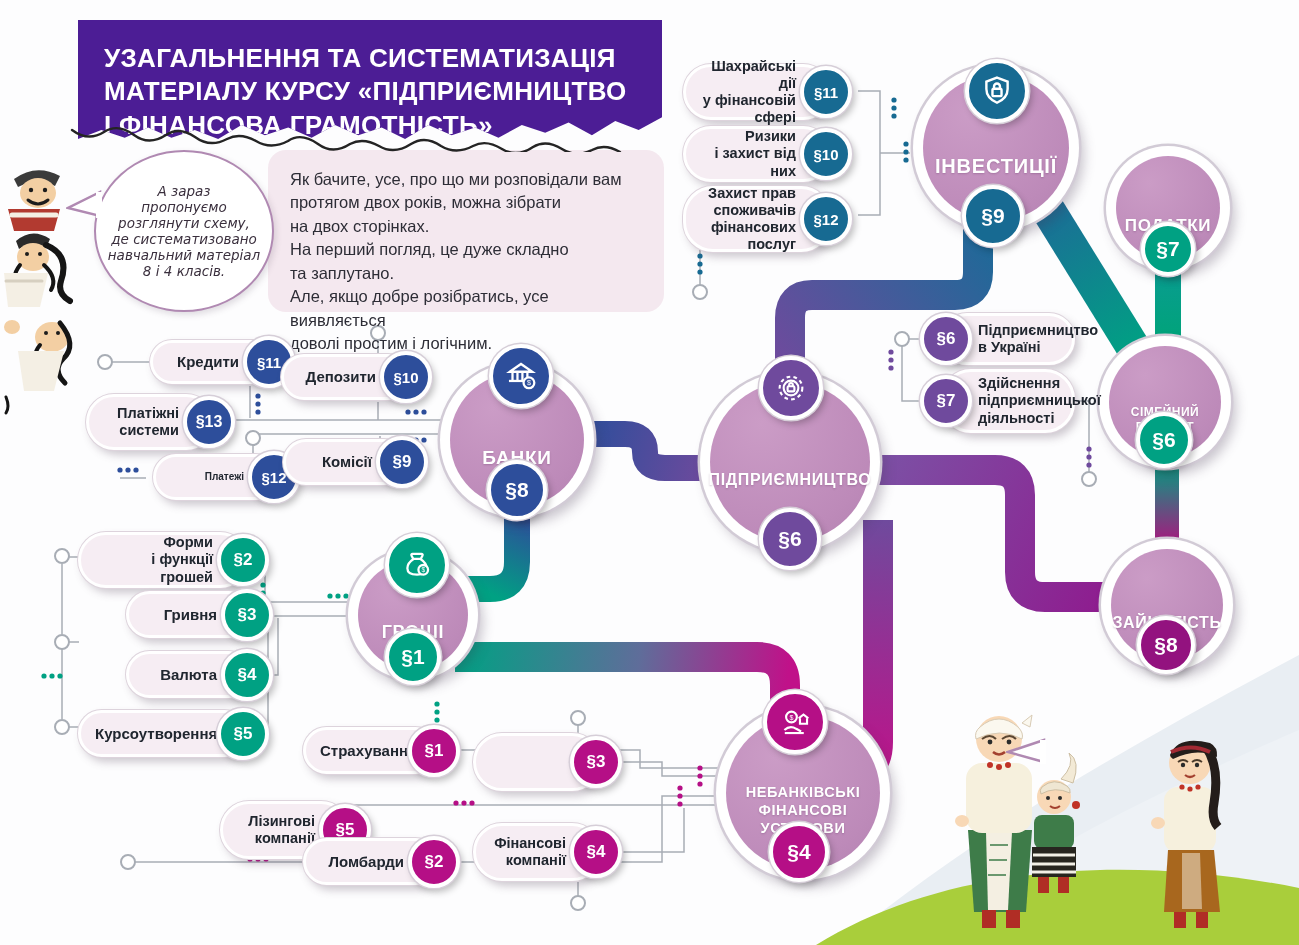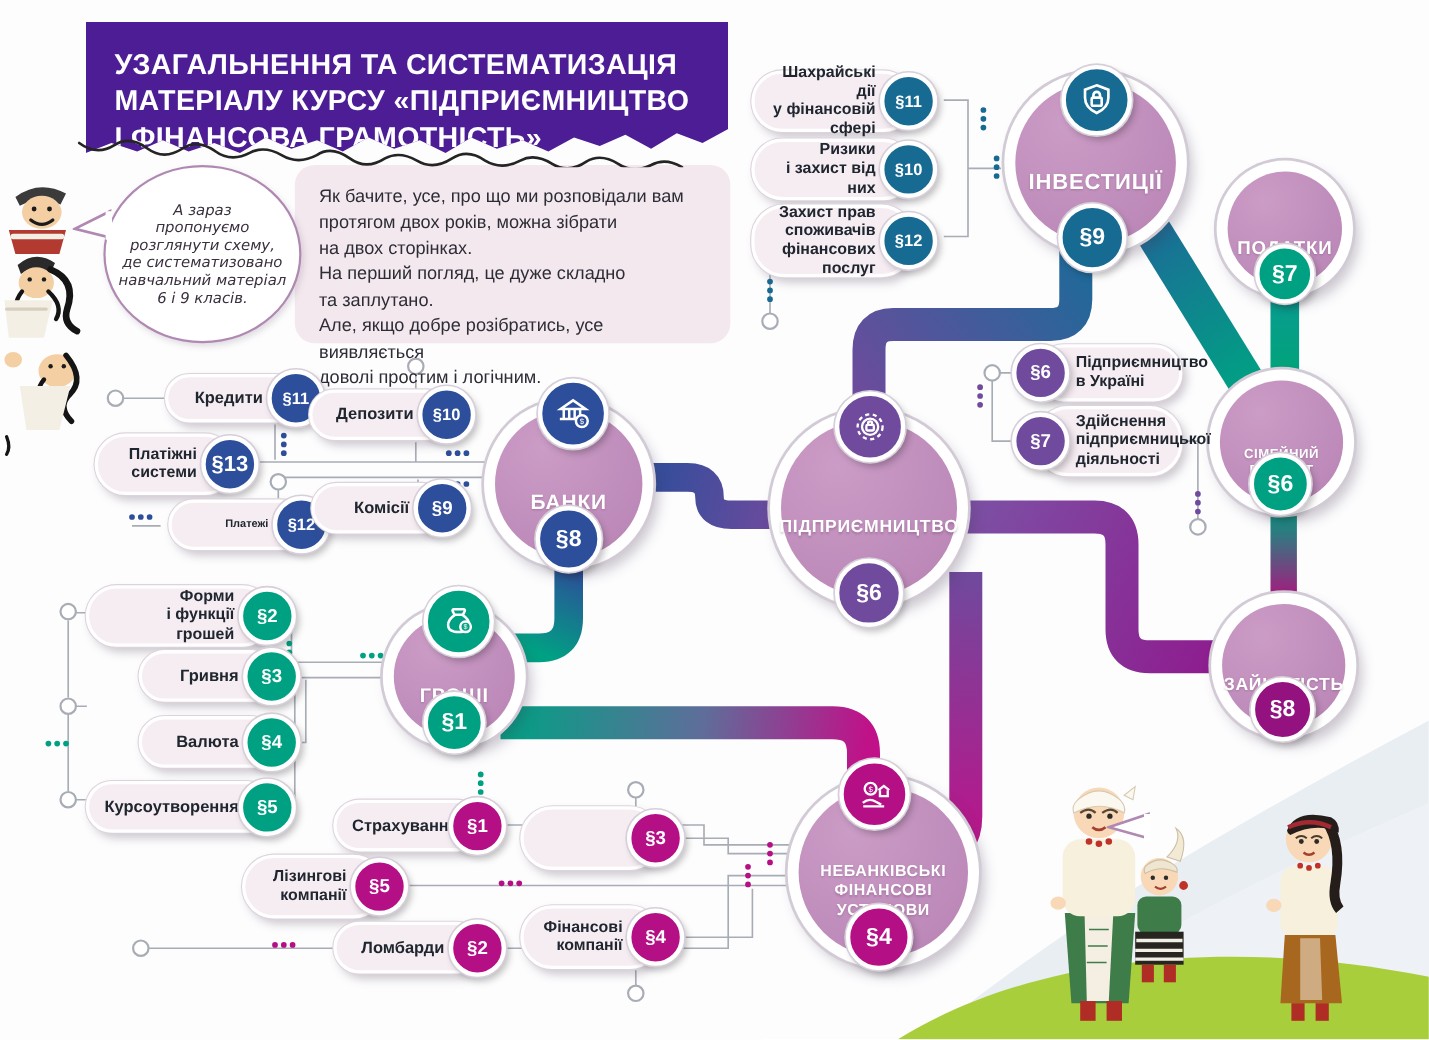--- a/index.html
+++ b/index.html
@@ -156,21 +156,21 @@
       <path d="M6 252 q4 10 0 16" stroke="#151515" stroke-width="3" fill="none"></path>
     </g>
   </svg>
 
   <div class="bubble" style="left:94px;top:150px;width:176px;height:158px;font-size:13.5px;z-index:6;">
     <p>А зараз
 пропонуємо
 розглянути схему,
 де систематизовано
 навчальний матеріал
-6 і 9 класів.</p>
+8 і 4 класів.</p>
   </div>
   <svg class="abs" width="36" height="34" style="left:66px;top:190px;z-index:7;">
     <polygon points="34,2 2,18 34,26" fill="#fff" stroke="#b089b2" stroke-width="2.5"></polygon>
     <rect x="30" y="2" width="6" height="26" fill="#fff"></rect>
   </svg>
 
   <div class="panel" style="z-index:5;">
     <p>Як бачите, усе, про що ми розповідали вам
 протягом двох років, можна зібрати
 на двох сторінках.
@@ -294,21 +294,21 @@
         <div class="pill-label" style="font-size: 15px;">Кредити</div>
         <div class="chip badge" style="width: 44px; height: 44px; background: rgb(45, 78, 155); font-size: 15px; position: absolute;">§11</div>
       </div>
       <div class="pill badge-right" style="left: 281px; top: 354px; width: 130px; height: 46px; z-index: 5;">
         <div class="pill-label" style="font-size: 15px;">Депозити</div>
         <div class="chip badge" style="width: 44px; height: 44px; background: rgb(45, 78, 155); font-size: 15px; position: absolute;">§10</div>
       </div>
       <div class="pill badge-right" style="left: 86px; top: 394px; width: 128px; height: 56px; z-index: 5;">
         <div class="pill-label">Платіжні
 системи</div>
-        <div class="chip badge" style="width: 44px; height: 44px; background: rgb(45, 78, 155); font-size: 20px; position: absolute;">§13</div>
+        <div class="chip badge" style="width: 44px; height: 44px; background: rgb(45, 78, 155); font-size: 16px; position: absolute;">§13</div>
       </div>
       <div class="pill badge-right" style="left: 153px; top: 454px; width: 126px; height: 46px; z-index: 5;">
         <div class="pill-label" style="font-size: 10px;">Платежі</div>
         <div class="chip badge" style="width: 44px; height: 44px; background: rgb(45, 78, 155); font-size: 15px; position: absolute;">§12</div>
       </div>
       <div class="pill badge-right" style="left: 283px; top: 439px; width: 124px; height: 46px; z-index: 5;">
         <div class="pill-label" style="font-size: 15px;">Комісії</div>
         <div class="chip badge" style="width: 44px; height: 44px; background: rgb(45, 78, 155); font-size: 17px; position: absolute;">§9</div>
       </div>
       <div class="pill badge-right" style="left: 78px; top: 532px; width: 170px; height: 56px; z-index: 5;">
@@ -328,21 +328,21 @@
         <div class="pill-label" style="font-size: 15px;">Курсоутворення</div>
         <div class="chip badge" style="width: 44px; height: 44px; background: rgb(0, 161, 131); font-size: 17px; position: absolute;">§5</div>
       </div>
       <div class="pill badge-right" style="left: 303px; top: 727px; width: 136px; height: 47px; z-index: 5;">
         <div class="pill-label" style="font-size: 15px;">Страхування</div>
         <div class="chip badge" style="width: 44px; height: 44px; background: rgb(181, 15, 134); font-size: 17px; position: absolute;">§1</div>
       </div>
       <div class="pill badge-right" style="left: 473px; top: 733px; width: 128px; height: 58px; z-index: 5;">
         <div class="chip badge" style="width: 44px; height: 44px; background: rgb(181, 15, 134); font-size: 17px; position: absolute;">§3</div>
       </div>
-      <div class="pill badge-right" style="left: 220px; top: 777px; width: 130px; height: 58px; z-index: 5;">
+      <div class="pill badge-right" style="left: 220px; top: 801px; width: 130px; height: 58px; z-index: 5;">
         <div class="pill-label">Лізингові
 компанії</div>
         <div class="chip badge" style="width: 44px; height: 44px; background: rgb(181, 15, 134); font-size: 17px; position: absolute;">§5</div>
       </div>
       <div class="pill badge-right" style="left: 303px; top: 838px; width: 136px; height: 47px; z-index: 5;">
         <div class="pill-label" style="font-size: 15px;">Ломбарди</div>
         <div class="chip badge" style="width: 44px; height: 44px; background: rgb(181, 15, 134); font-size: 17px; position: absolute;">§2</div>
       </div>
       <div class="pill badge-right" style="left: 473px; top: 823px; width: 128px; height: 58px; z-index: 5;">
         <div class="pill-label">Фінансові

